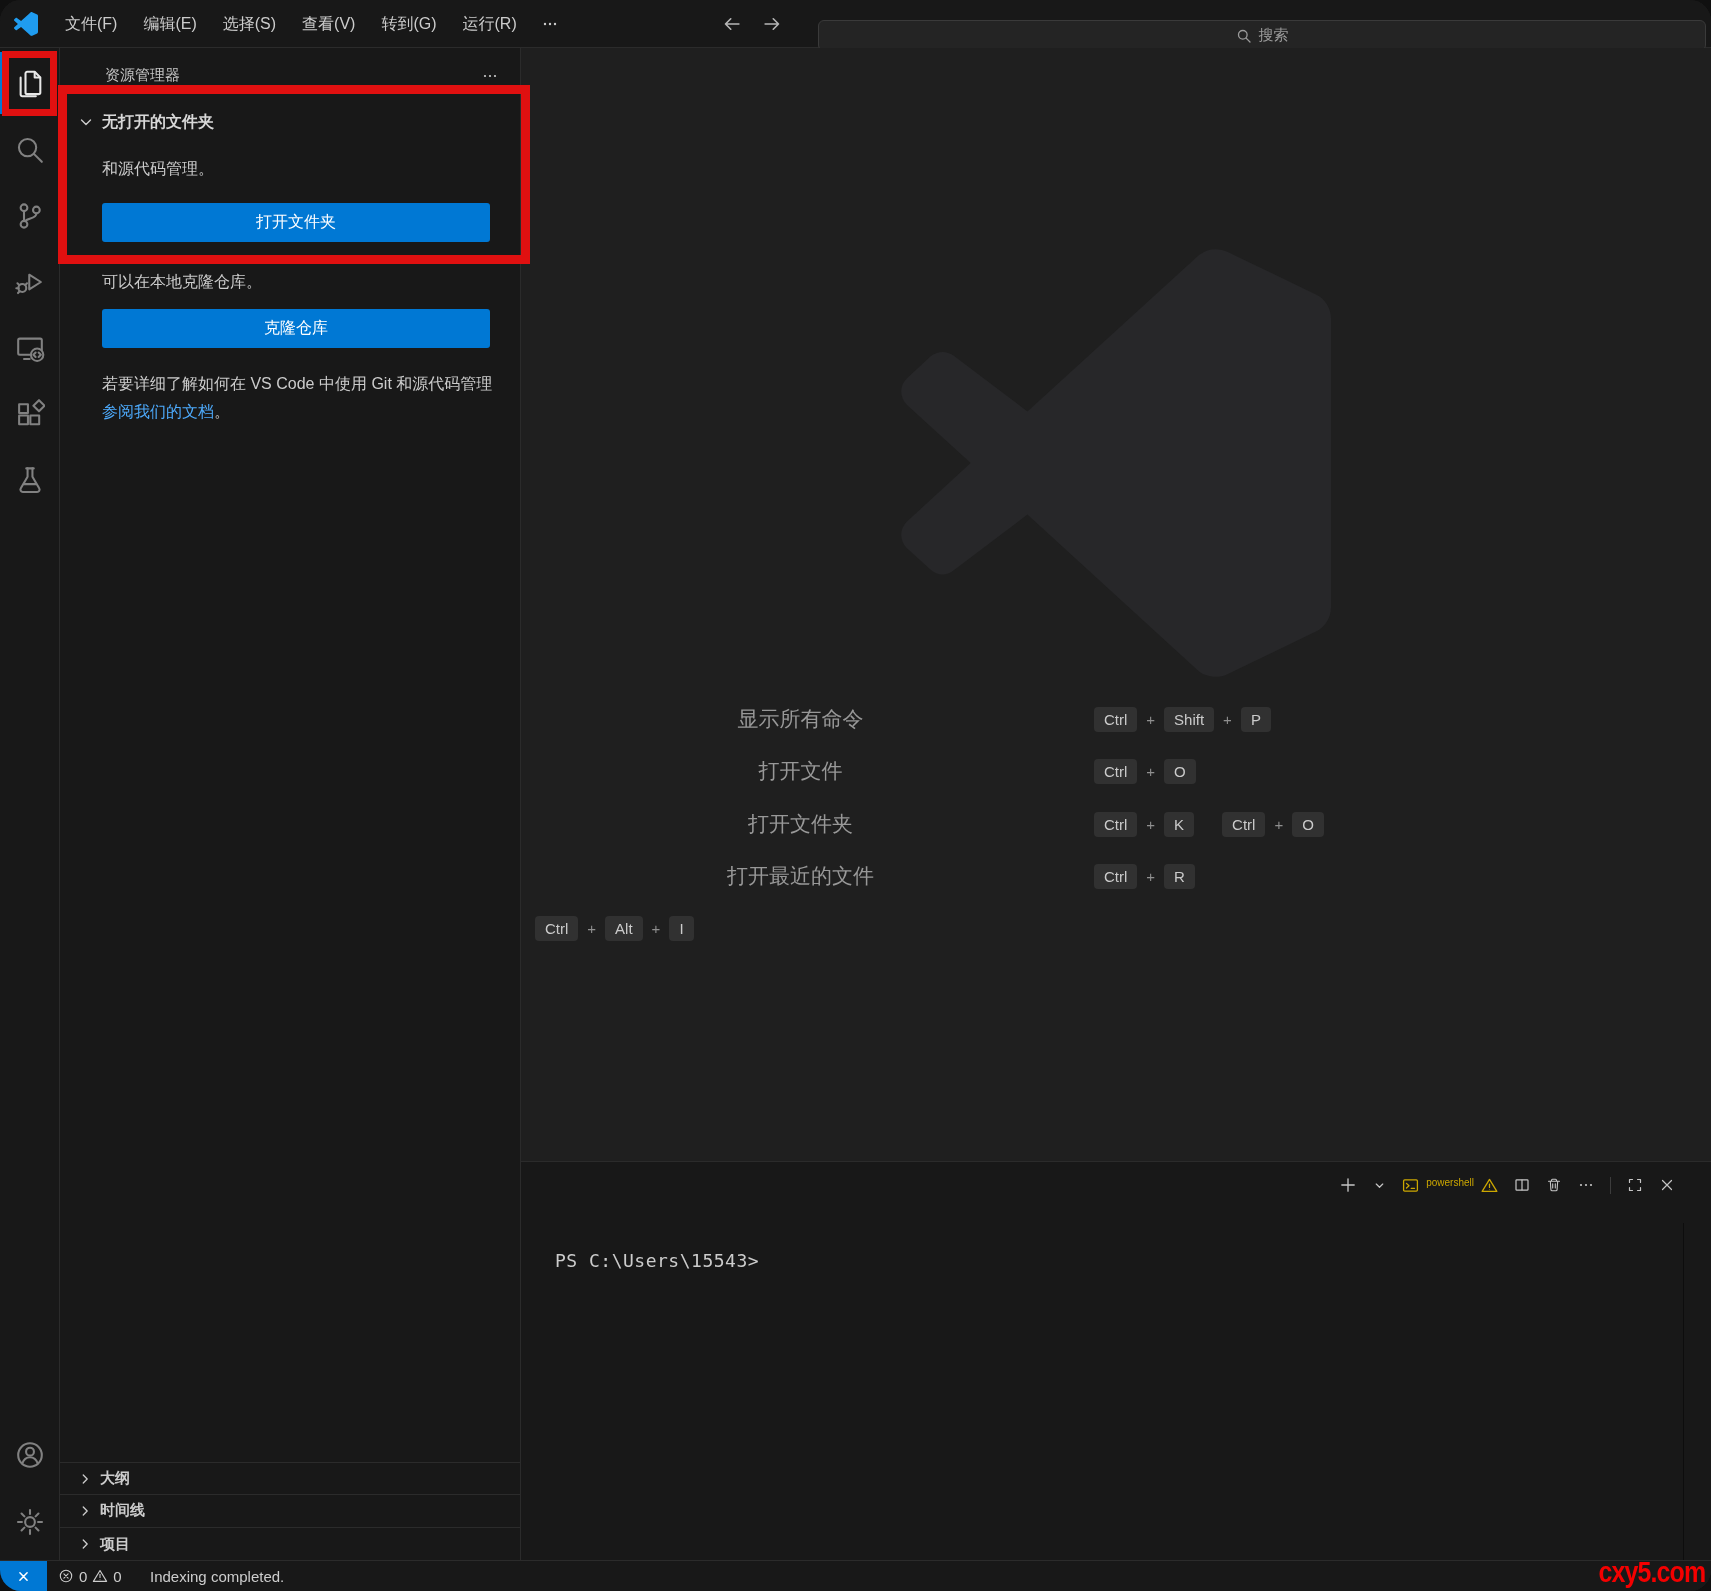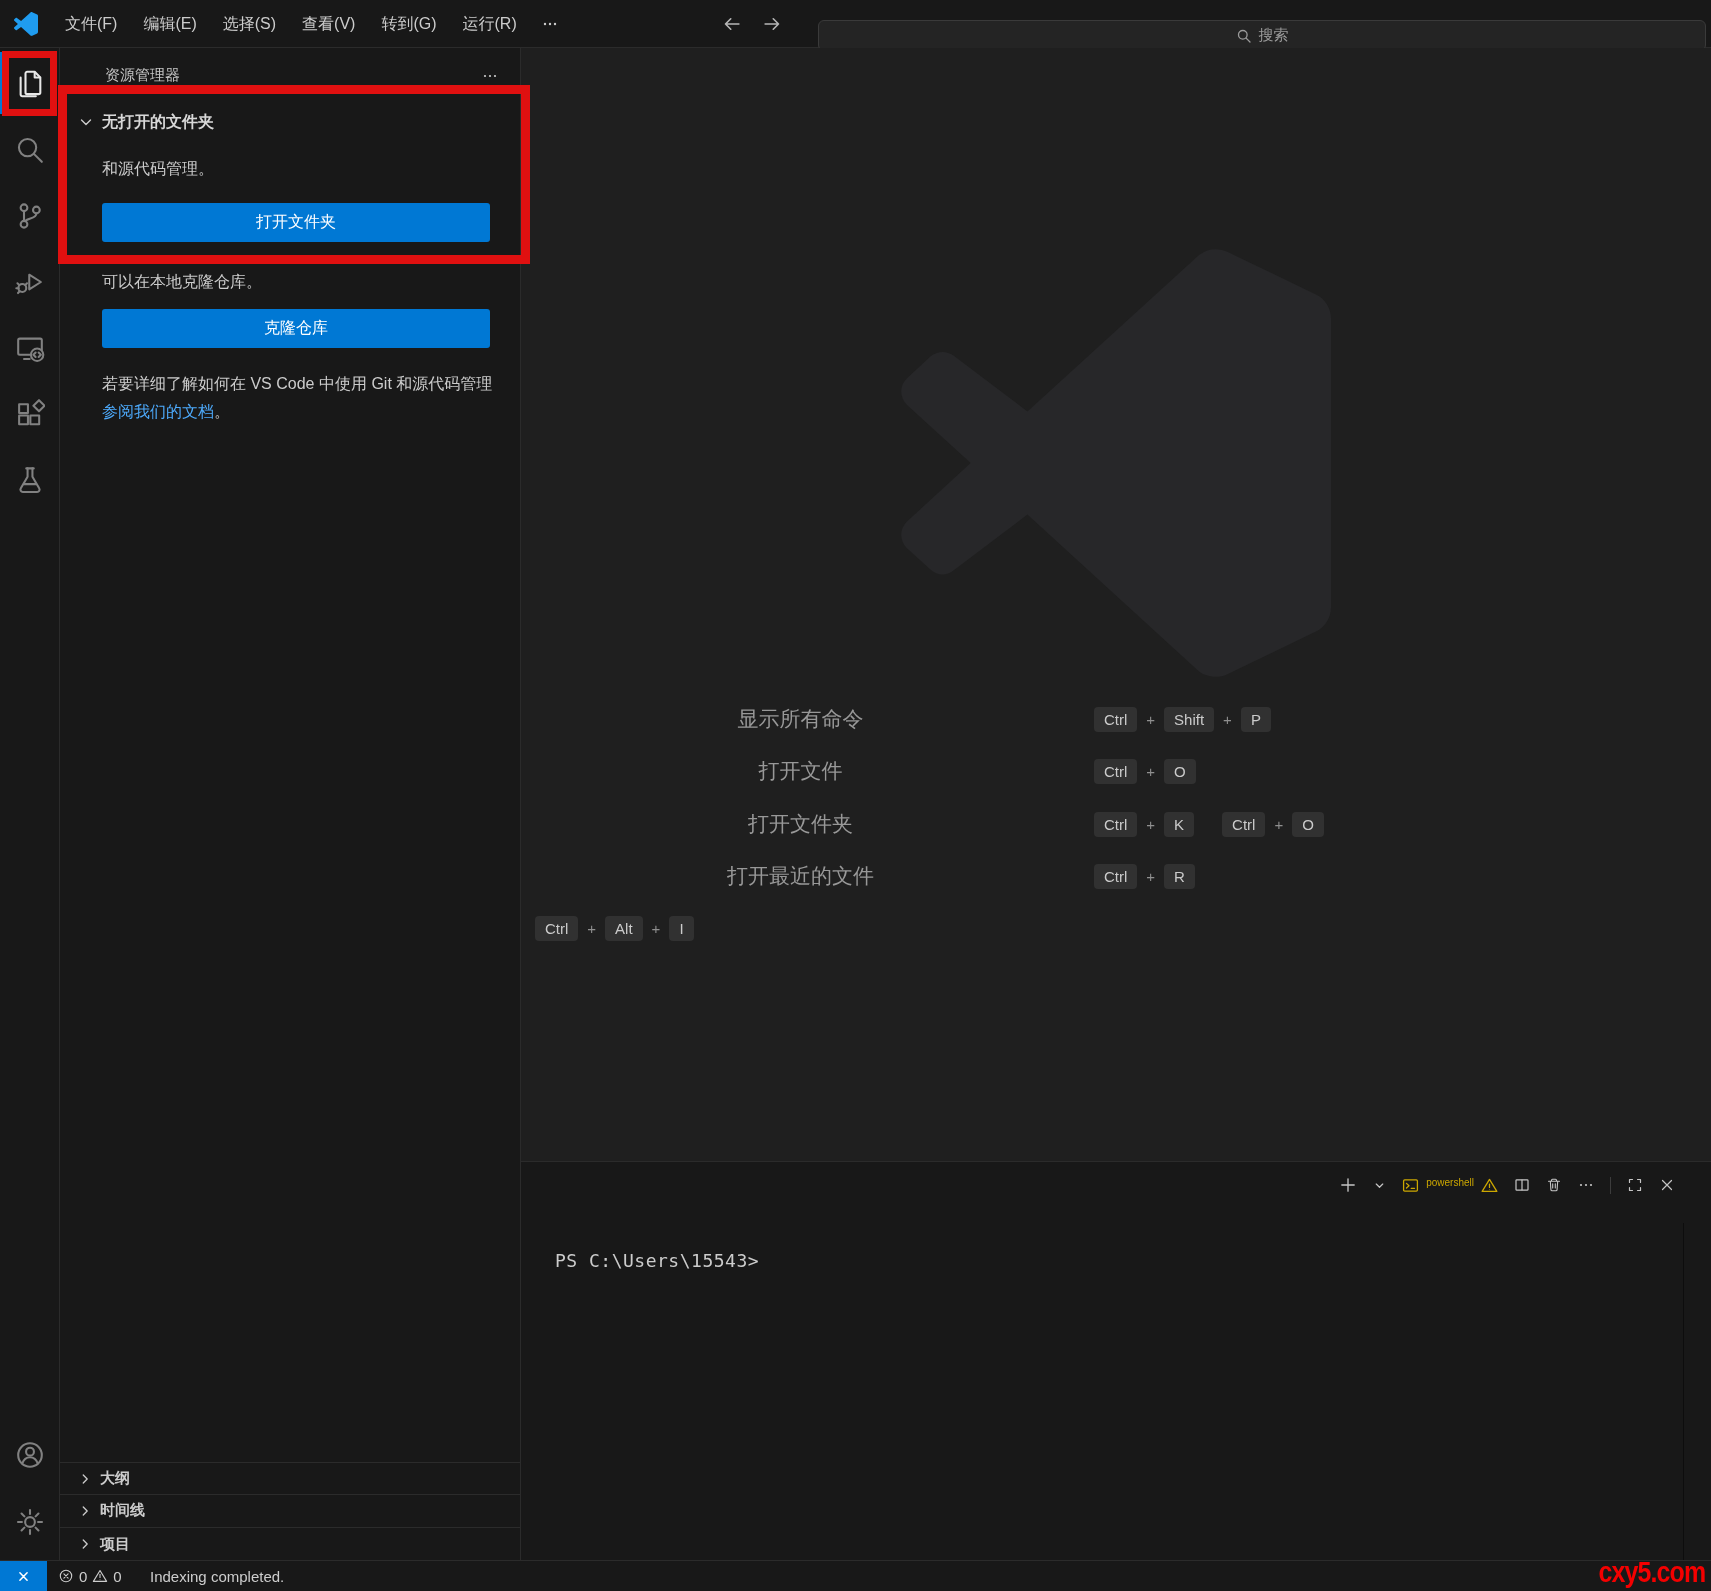--- a/index.html
+++ b/index.html
@@ -1,17 +1,17 @@
 <!DOCTYPE html>
 <html><head>
 <meta charset="utf-8">
 <style>
   html,body{margin:0;padding:0;background:#101010;}
   #app{position:relative;width:1711px;height:1591px;background:#1f1f1f;overflow:hidden;
-       font-family:"Liberation Sans","DejaVu Sans",sans-serif;color:#cccccc;
+       font-family:"Liberation Sans","DejaVu Sans",sans-serif;color:#cccccc;border-radius:21px;
        -webkit-font-smoothing:antialiased;}
   .abs{position:absolute;}
   svg.ic{display:block;}
   
   #titlebar{left:0;top:0;width:1711px;height:48px;background:#181818;border-bottom:1px solid #2b2b2b;box-sizing:border-box;}
   #tb-logo{left:14px;top:12px;width:24px;height:24px;}
   #menubar{left:52px;top:0;height:48px;display:flex;align-items:center;}
   .menu-item{padding:0 13px;font-size:16px;color:#cccccc;line-height:48px;cursor:default;}
   .menu-more{padding:0 12px;display:flex;align-items:center;height:48px;color:#cccccc;}
   .nav-arrow{top:14px;width:20px;height:20px;color:#b6b6b6;}

